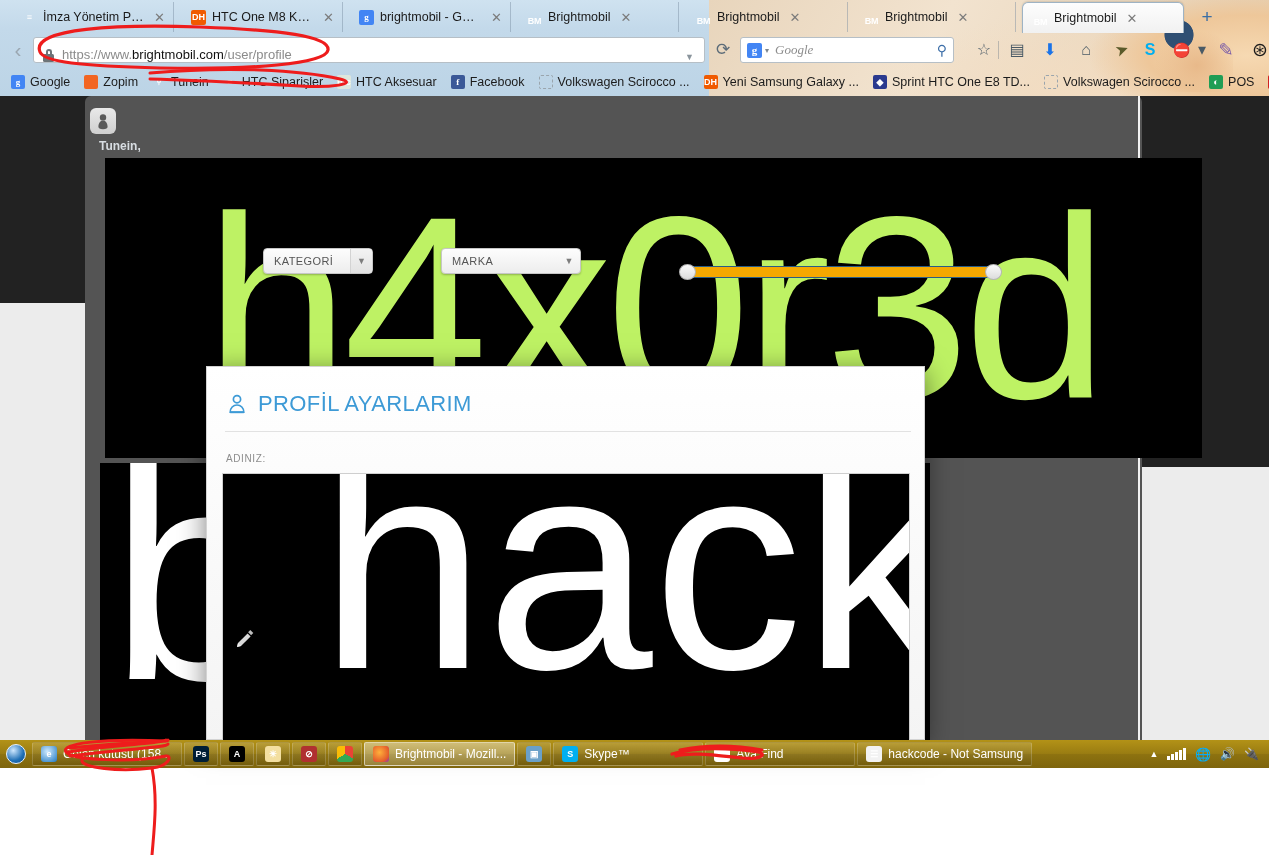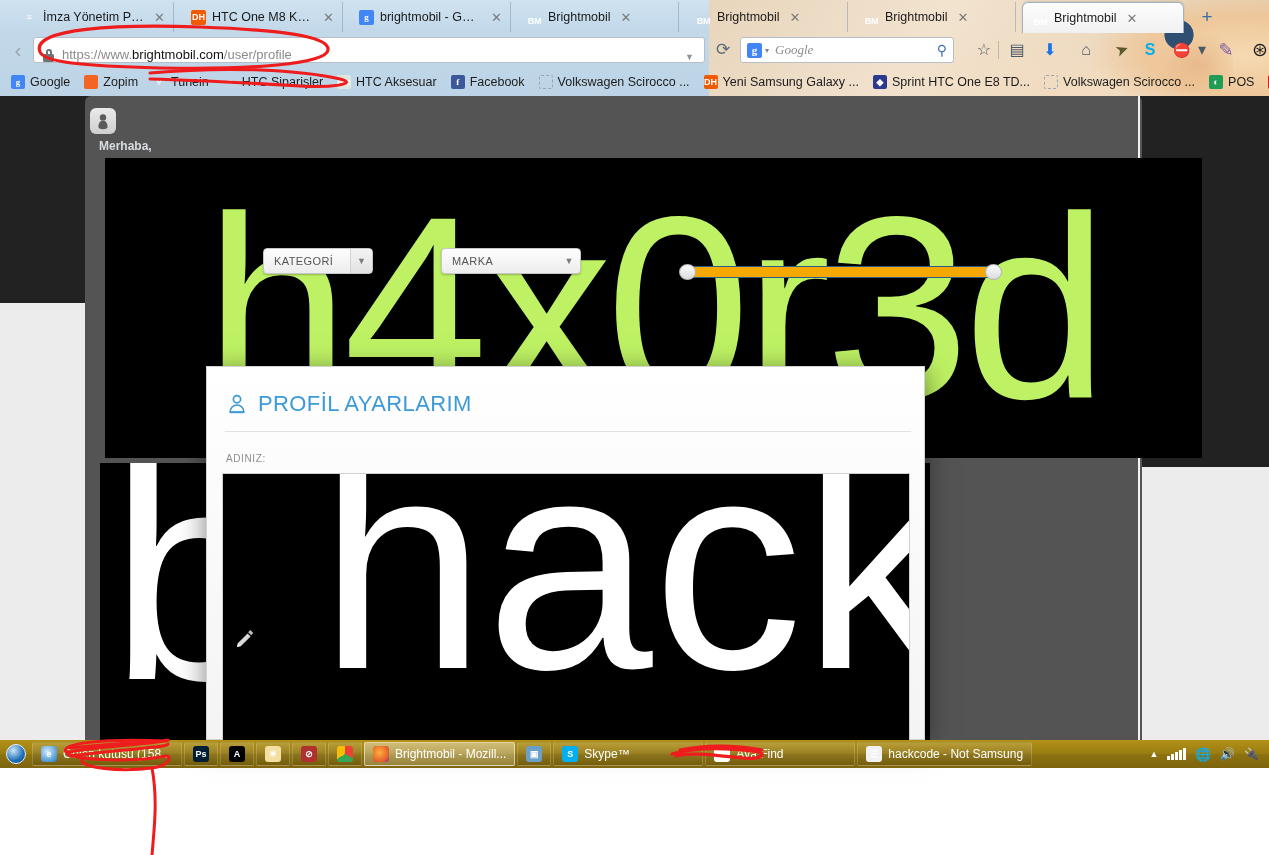--- a/index.html
+++ b/index.html
@@ -444,21 +444,21 @@
   <div id="page-shell"></div>
   <div id="page-scroll-line"></div>
 </div>
 
 <div id="avatar">
   <svg width="16" height="17" viewBox="0 0 16 17" aria-hidden="true">
     <circle cx="8" cy="4.4" r="3.2" fill="#5a5a5a"></circle>
     <path d="M8 7.4c-3 0-4.6 3.2-4.6 6.4 0 1.3 1.5 2.4 4.6 2.4s4.6-1.1 4.6-2.4c0-3.2-1.6-6.4-4.6-6.4z" fill="#5a5a5a"></path>
   </svg>
 </div>
-<div id="greeting">Merhaba,</div>
+<div id="greeting">Tunein,</div>
 
 <div id="hero">
   <div id="hero-text">h4x0r3d</div>
 </div>
 
 <div class="ddl" id="ddl-kategori">
   <span class="dlabel">KATEGORİ</span>
   <span class="dcaret">▼</span>
 </div>
 <div class="ddl" id="ddl-marka">

